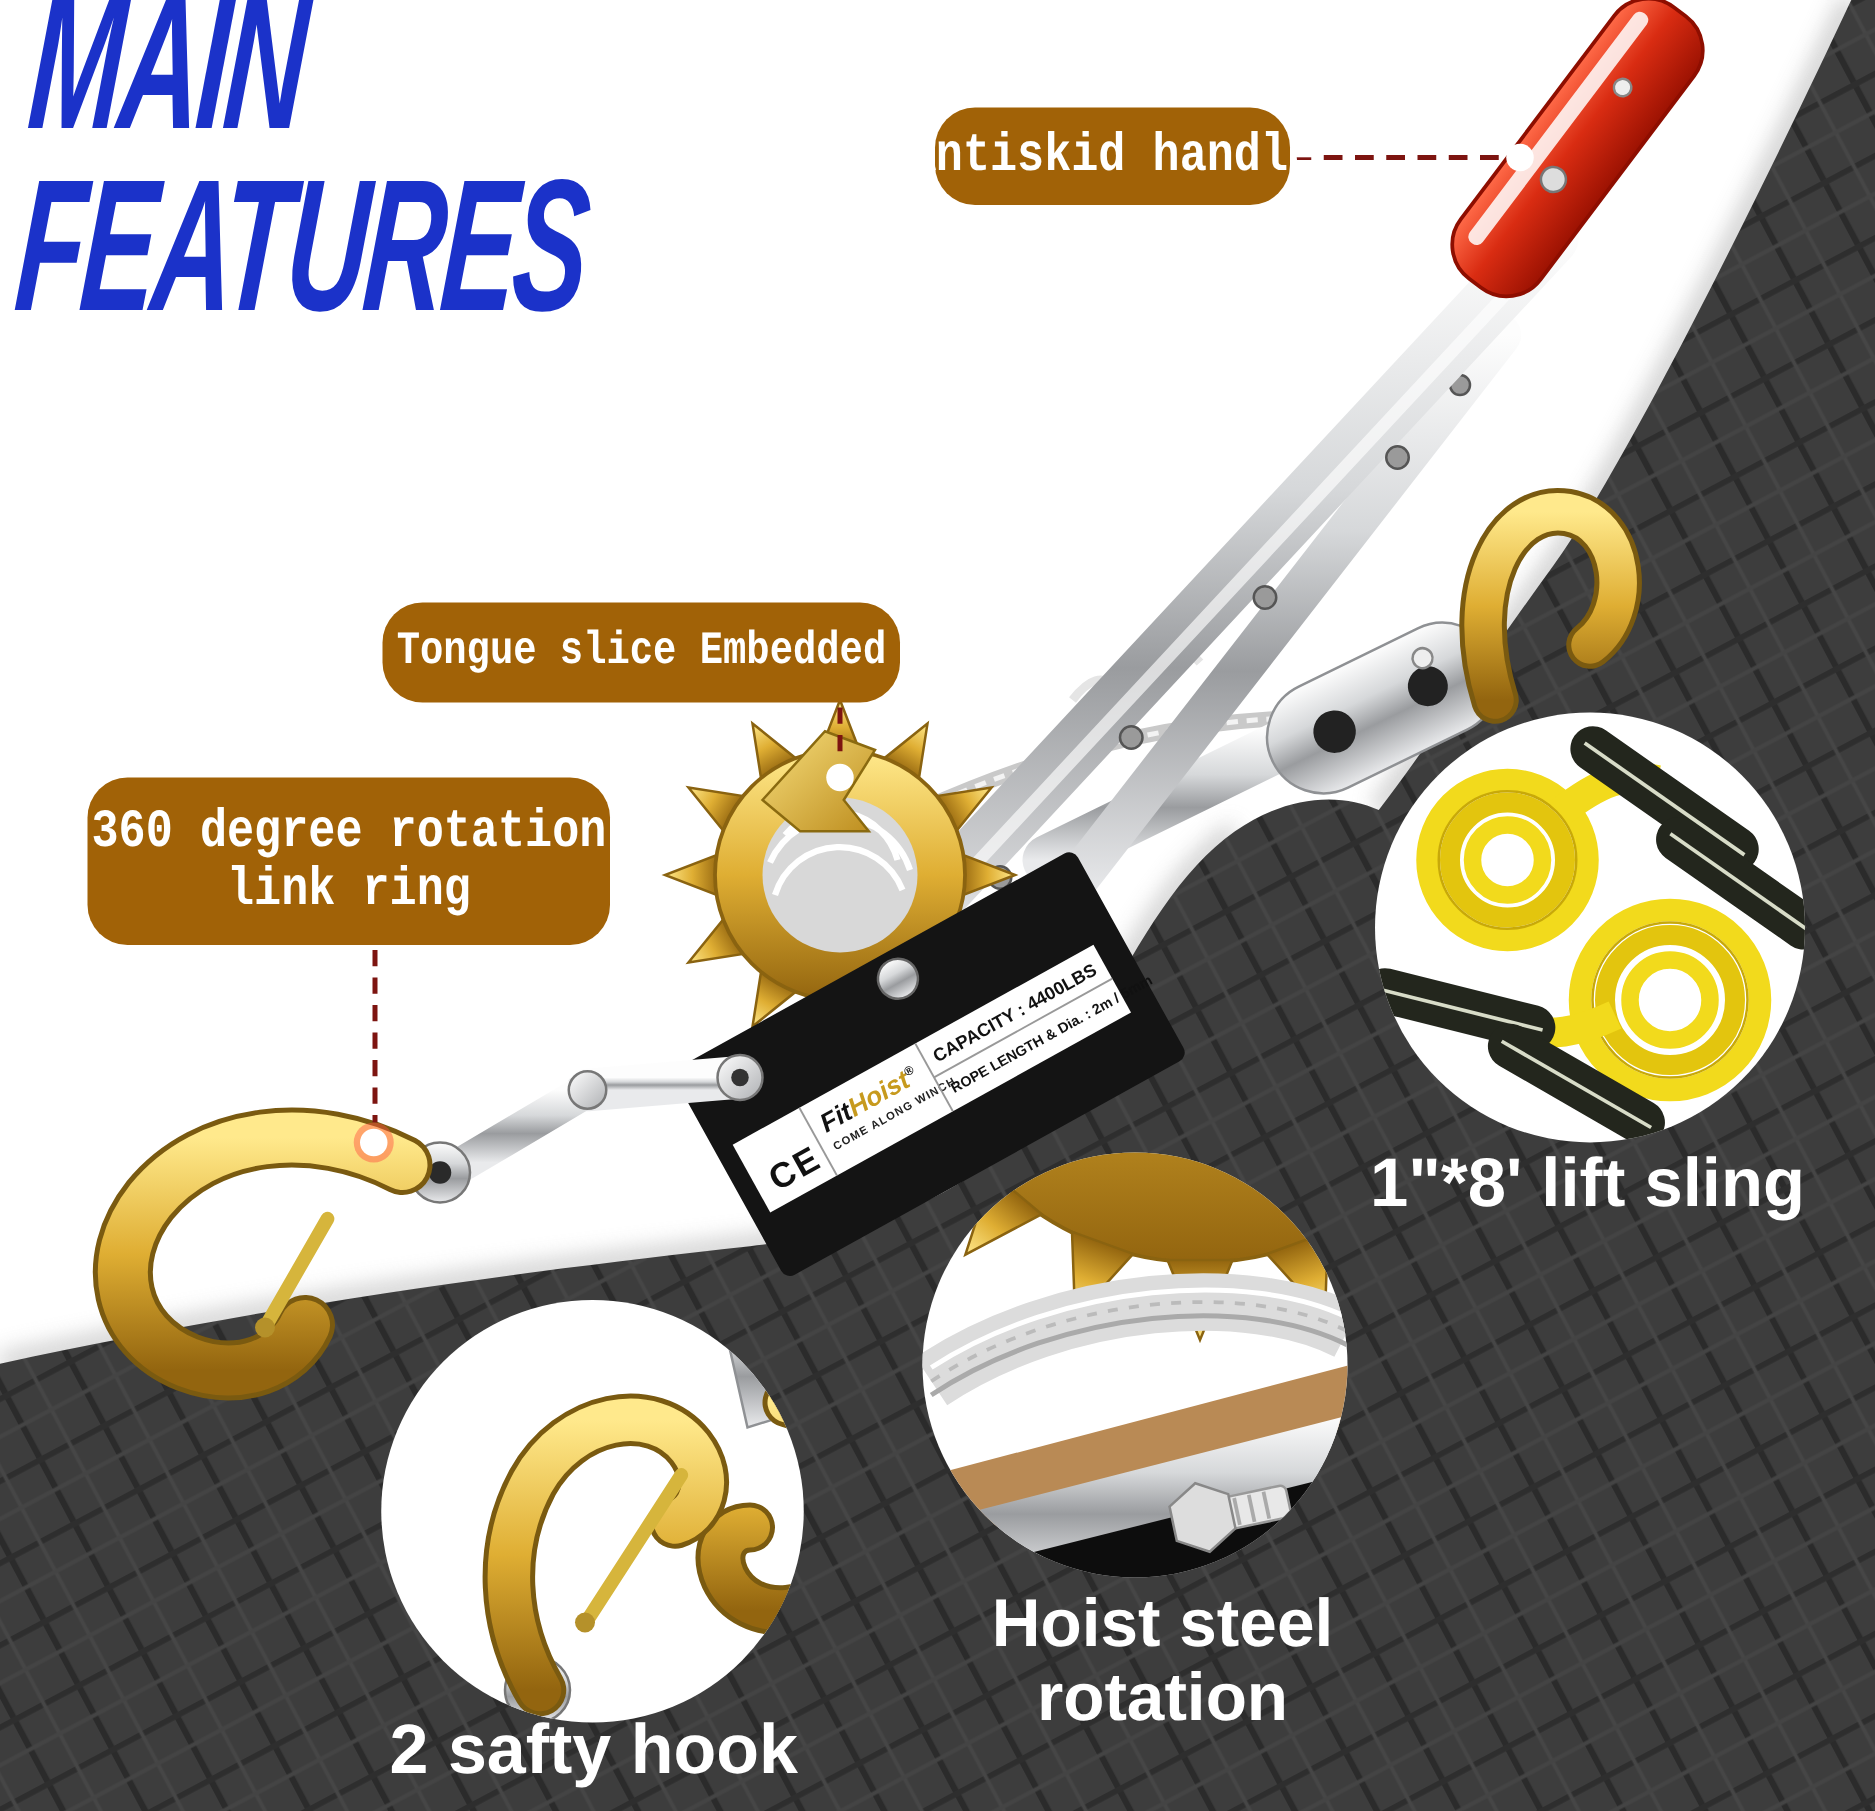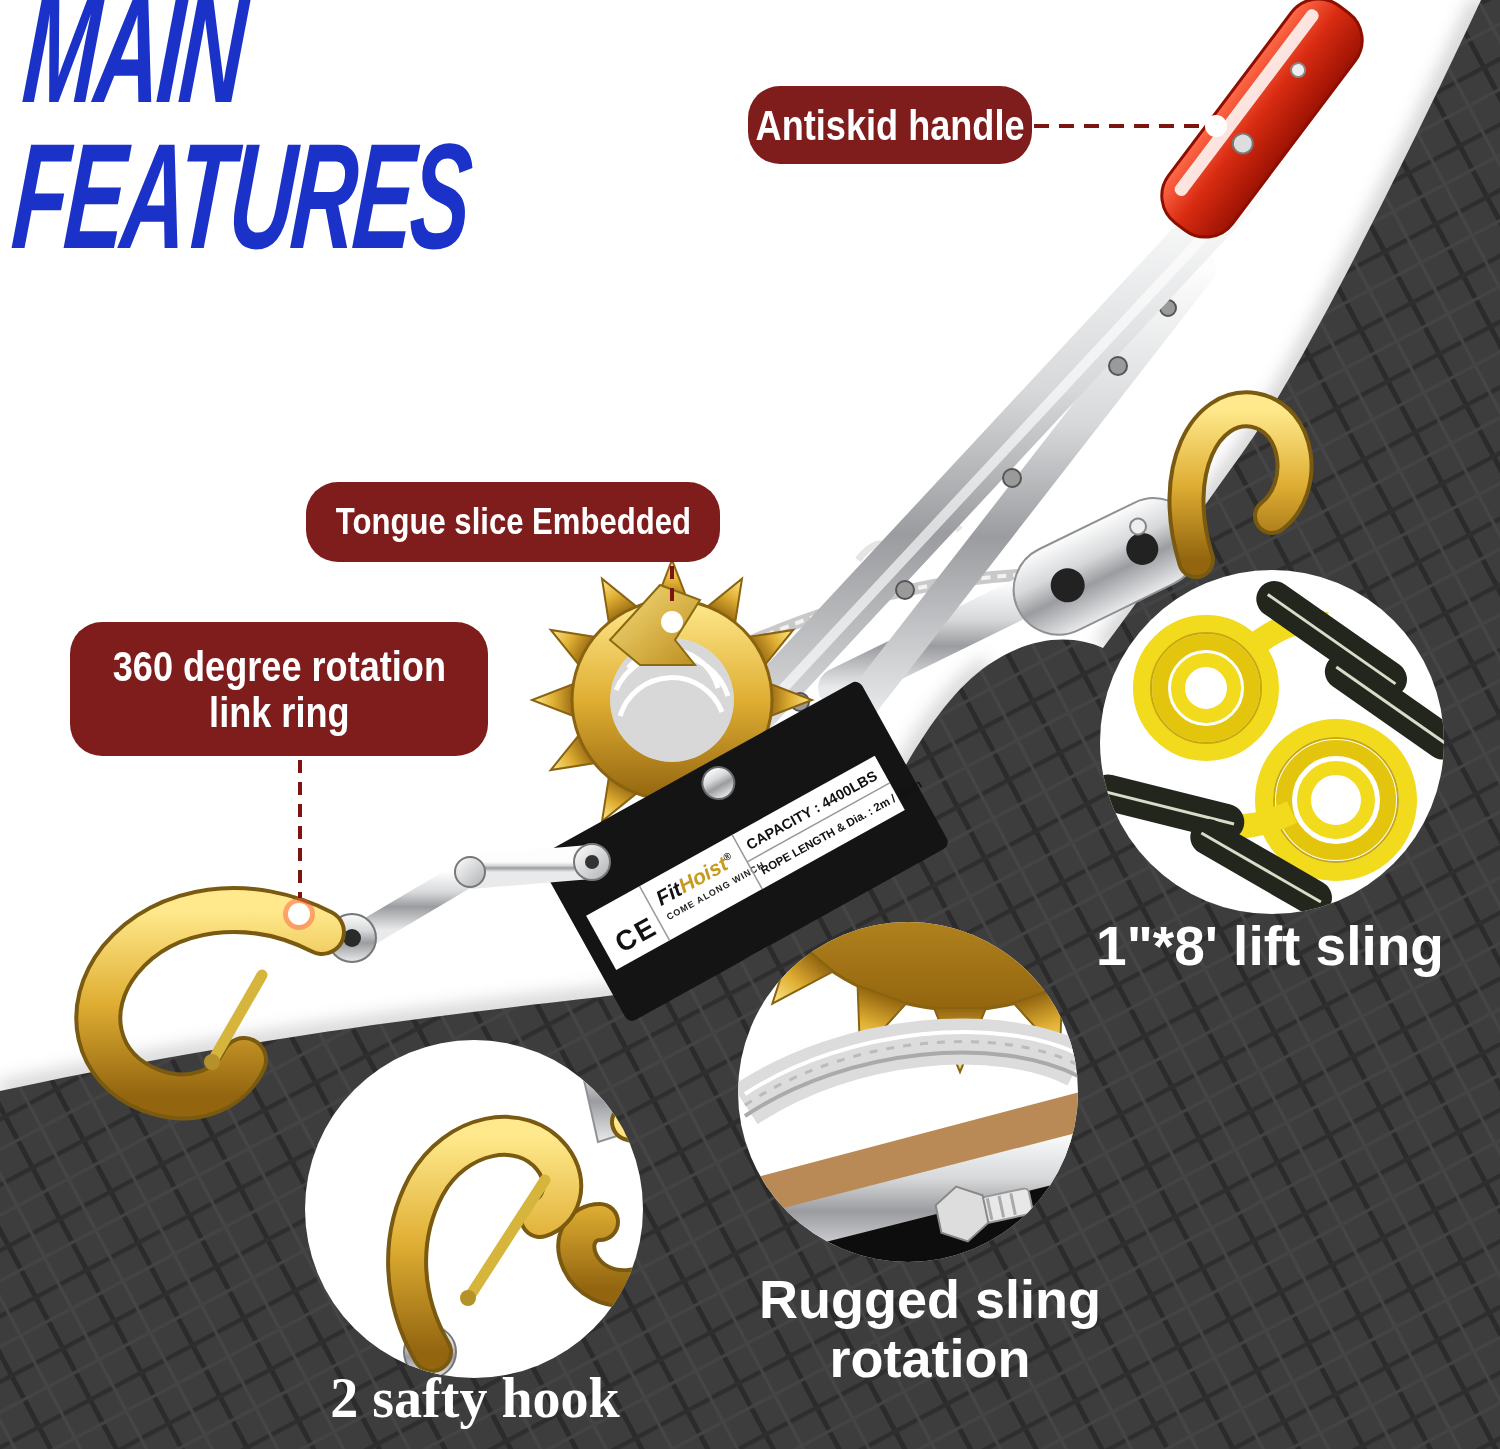--- a/index.html
+++ b/index.html
@@ -12,35 +12,35 @@
   .title{
     position:absolute;left:30px;top:-22px;
     color:#1b32c9;font-weight:bold;font-style:italic;
     font-size:150px;line-height:.97;letter-spacing:-5px;
     transform:scaleX(.60) skewX(-7deg);transform-origin:top left;
     white-space:nowrap;
   }
   .title span{display:block;}
   
   .callout{
-    position:absolute;background:#7f1d1d;border-radius:32px;
+    position:absolute;background:#a16207;border-radius:32px;
     display:flex;align-items:center;justify-content:center;
-    color:#fff;font-weight:bold;text-align:center;
+    color:#fff;font-weight:bold;text-align:center;font-family:Liberation Mono, monospace;
   }
   .callout .ctext{transform:scaleX(.84);white-space:nowrap;line-height:1.08;}
   #co-antiskid{left:748px;top:86px;width:284px;height:78px;font-size:43px;}
   #co-tongue{left:306px;top:482px;width:414px;height:80px;font-size:37px;}
   #co-ring{left:70px;top:622px;width:418px;height:134px;font-size:43px;}
   
   .caption{
     position:absolute;color:#fff;font-weight:bold;text-align:center;line-height:1.1;
   }
   #cap-sling{left:1078px;top:916px;width:384px;font-size:55px;}
   #cap-ratchet{left:730px;top:1270px;width:400px;font-size:54px;}
-  #cap-hooks{left:275px;top:1368px;width:400px;font-size:56px;font-family:Liberation Serif, serif;}
+  #cap-hooks{left:275px;top:1368px;width:400px;font-size:56px;}
 </style>
 </head>
 <body>
 
 <div id="stage">
 
   <svg id="bg" width="1500" height="1449" viewBox="0 0 1500 1449">
     <defs>
       <pattern id="diamond" width="58" height="58" patternUnits="userSpaceOnUse" patternTransform="rotate(-28)">
         <rect width="58" height="58" fill="#3d3d3d"></rect>
@@ -312,19 +312,19 @@
   <div id="co-ring" class="callout">
     <span class="ctext">
       <span style="display:block">360 degree rotation</span>
       <span style="display:block">link ring</span>
     </span>
   </div>
 
   <div id="cap-sling" class="caption">1"*8' lift sling</div>
 
   <div id="cap-ratchet" class="caption">
-    <span style="display:block">Rugged sling</span>
+    <span style="display:block">Hoist steel</span>
     <span style="display:block">rotation</span>
   </div>
 
   <div id="cap-hooks" class="caption">2 safty hook</div>
 
 </div>
 
 </body></html>

